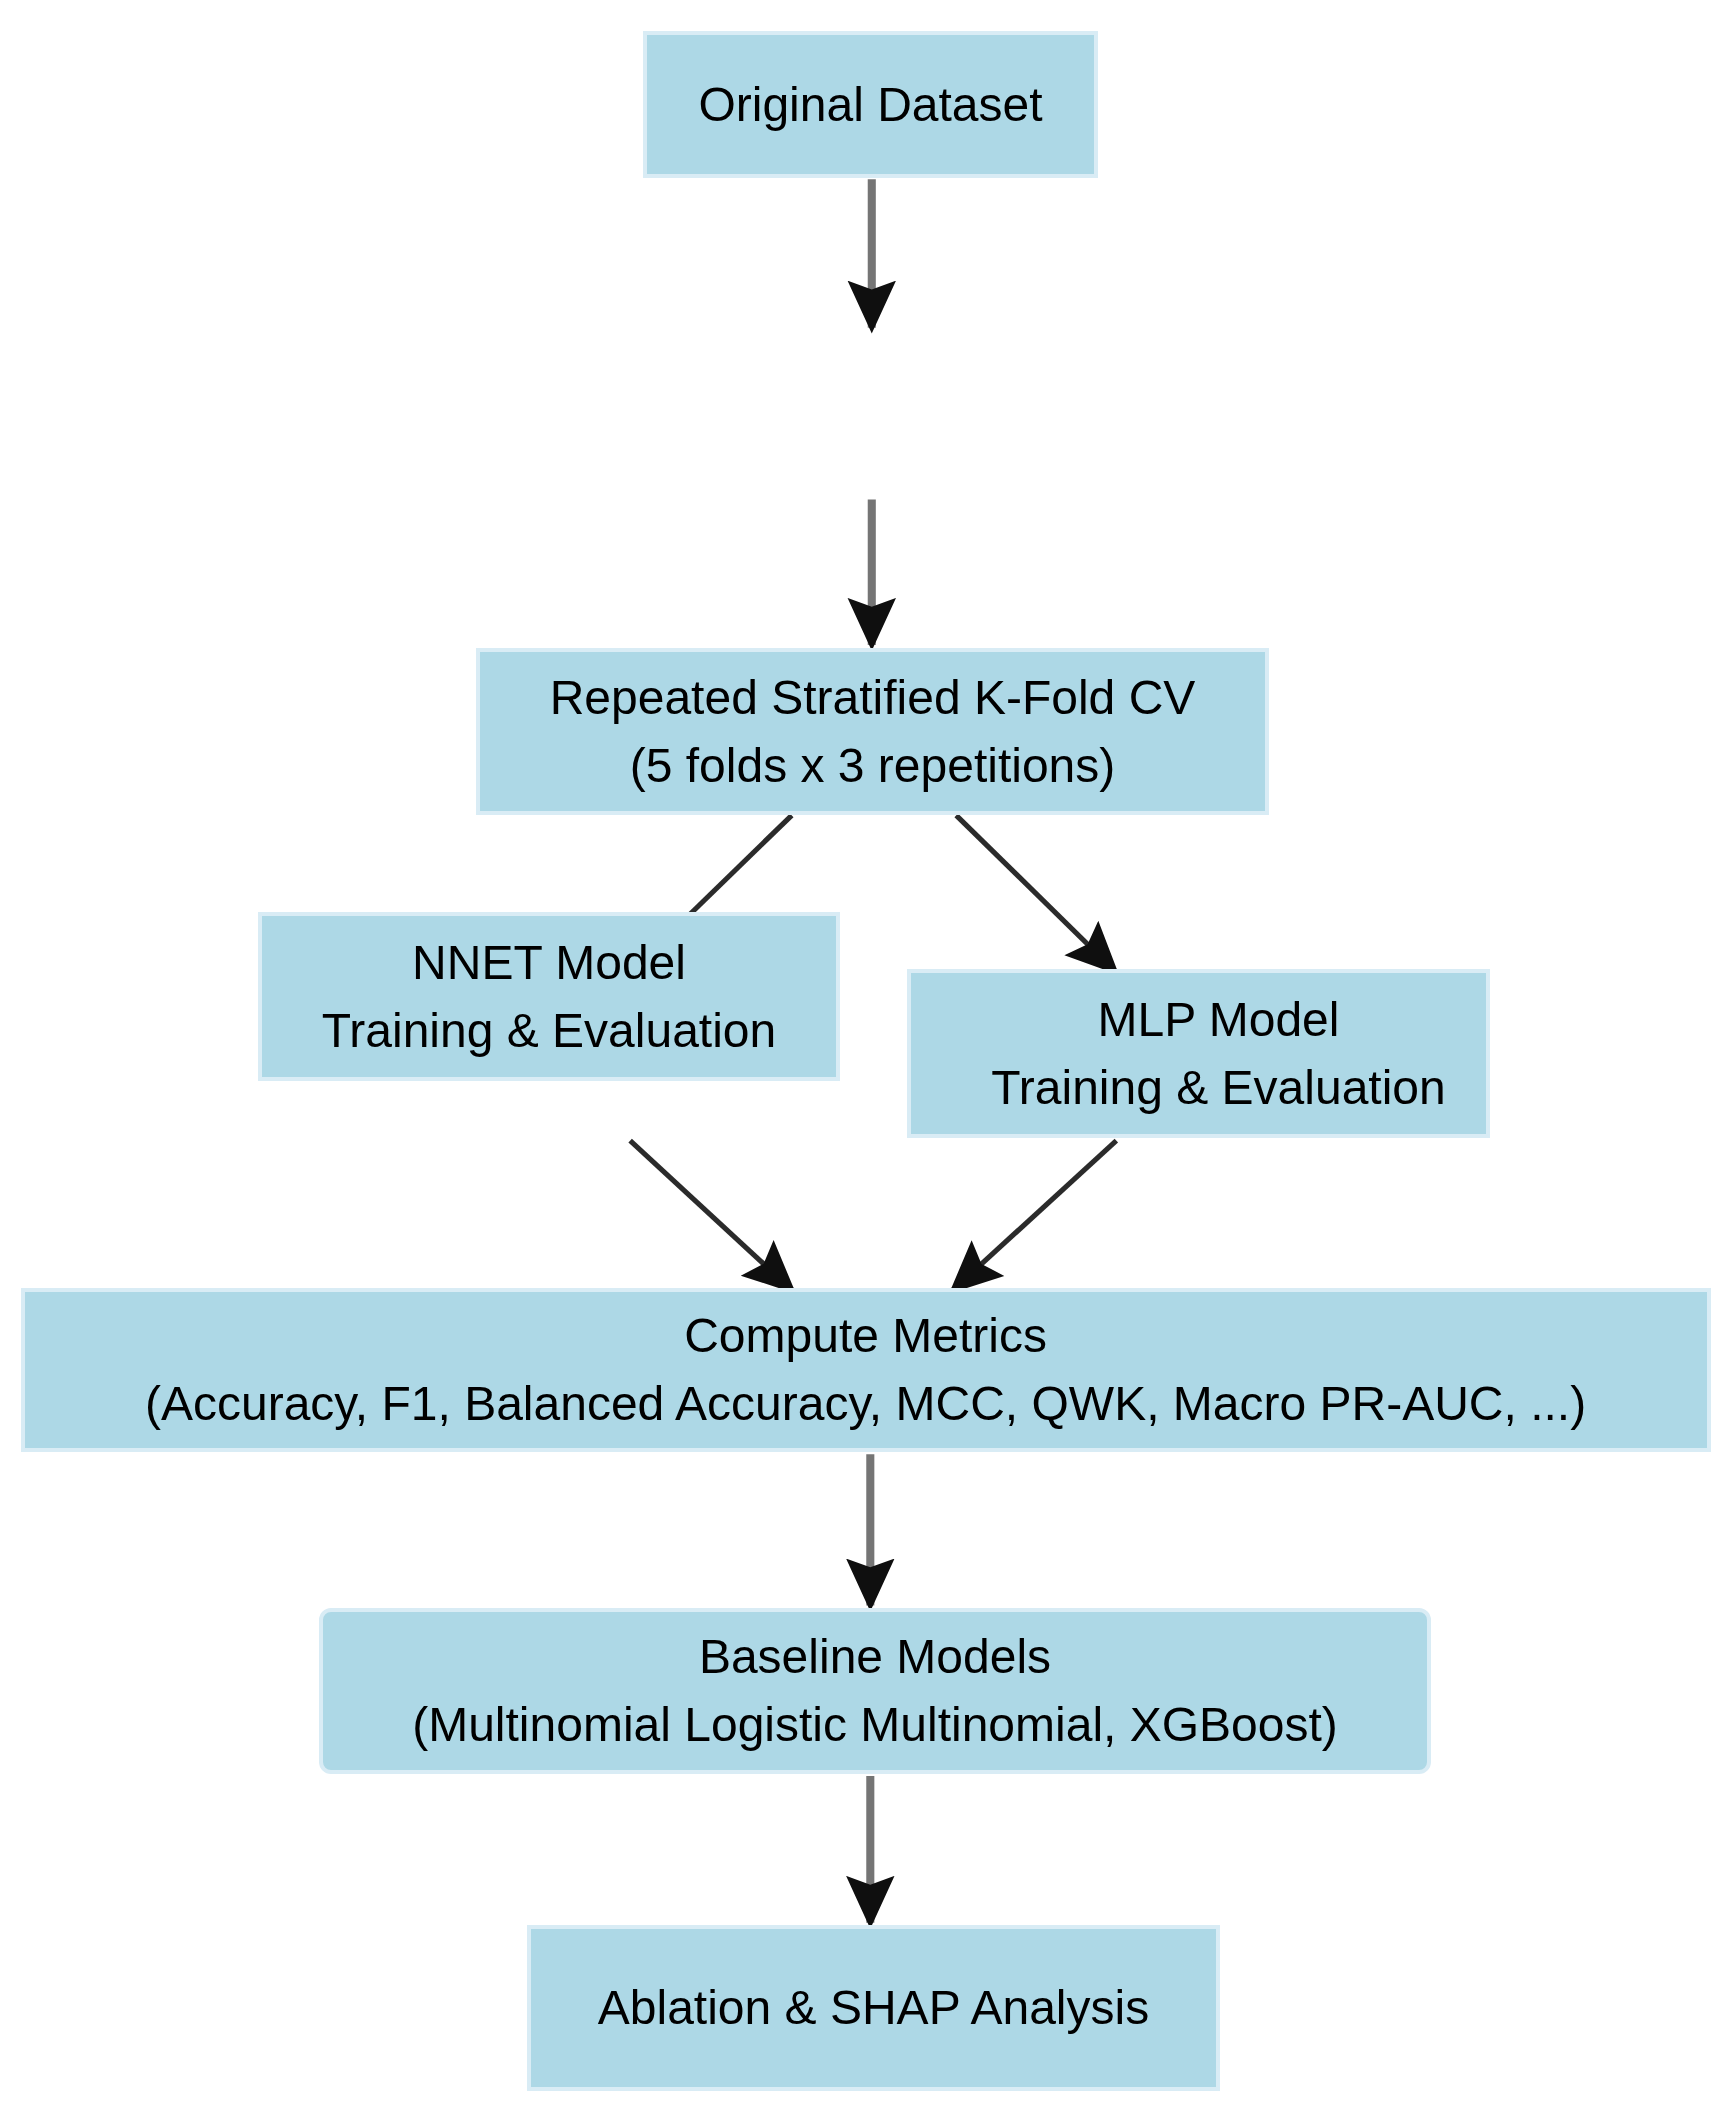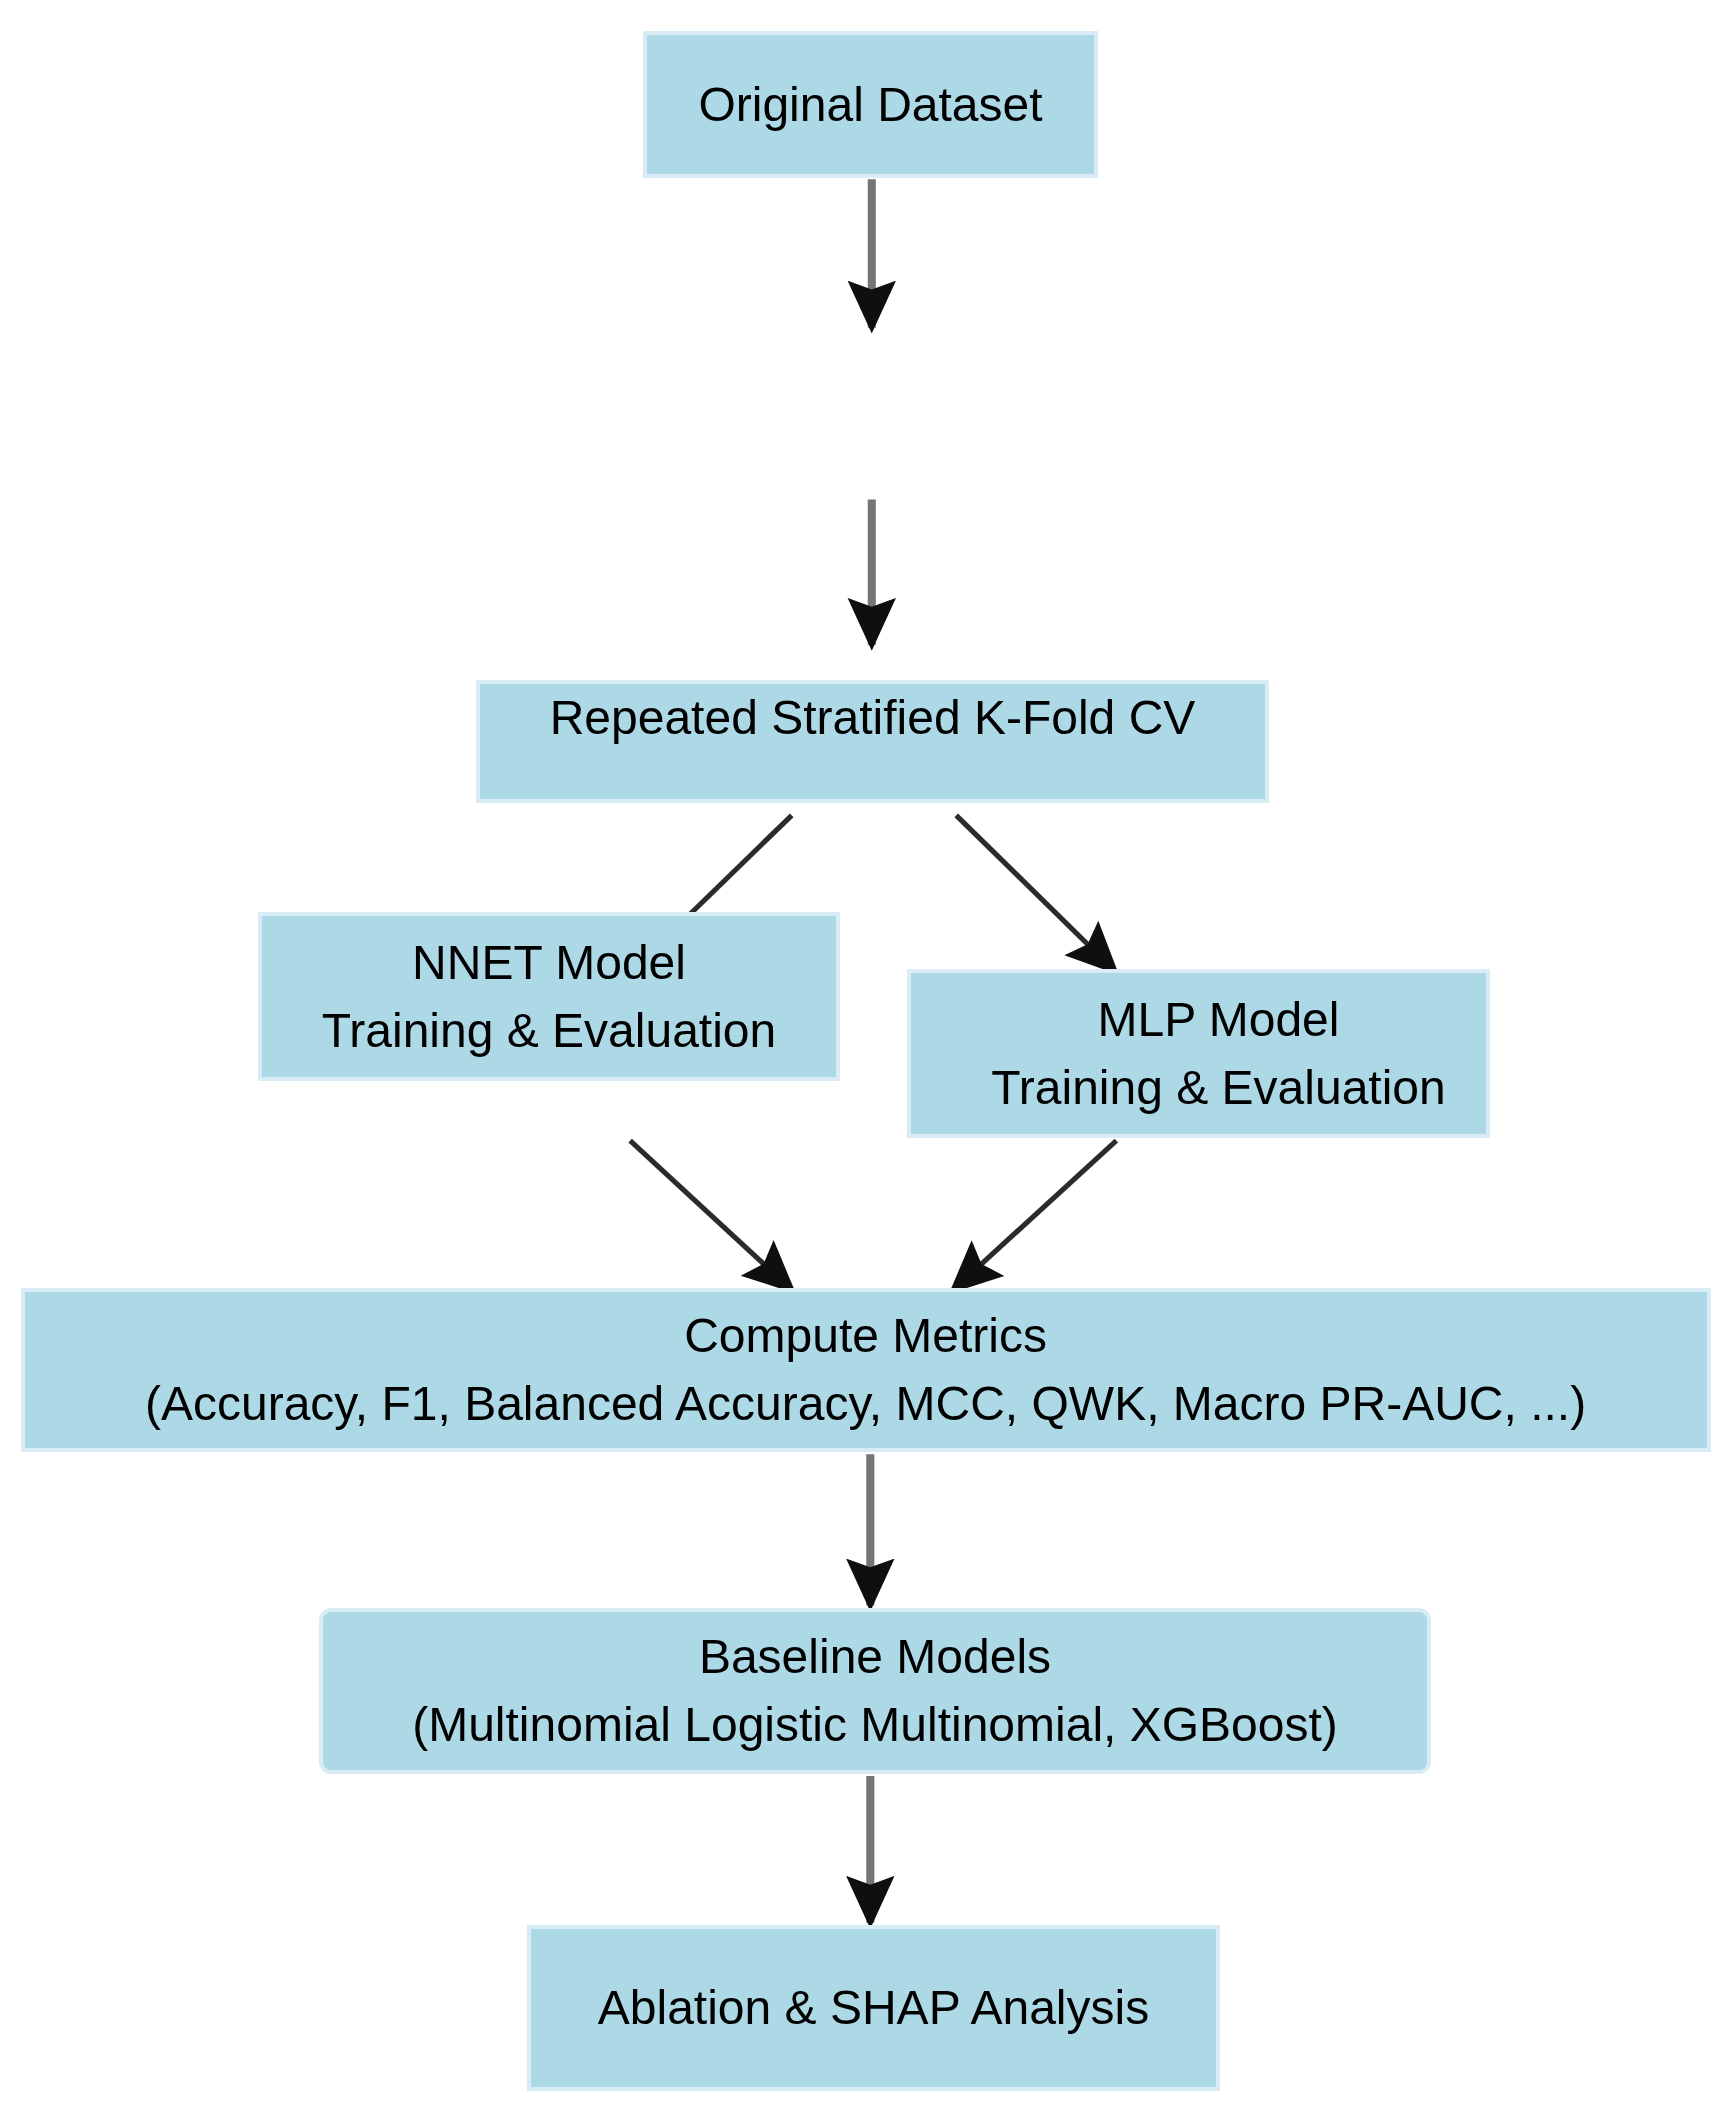--- a/index.html
+++ b/index.html
@@ -66,22 +66,23 @@
     <line class="edge-d" x1="1520" y1="1553" x2="1298" y2="1756" marker-end="url(#head)"></line>
     <line class="edge-v" x1="1185" y1="1980" x2="1185" y2="2186" marker-end="url(#head)"></line>
     <line class="edge-v" x1="1185" y1="2418" x2="1185" y2="2618" marker-end="url(#head)"></line>
   </svg>
 
   <div class="node" style="left:643px; top:31px; width:455px; height:147px;">
     <div class="line">Original Dataset</div>
   </div>
 
 
-  <div class="node" style="left:476px; top:680px; width:793px; height:123px;justify-content:space-between;">
+  <div class="node" style="left:476px; top:648px; width:793px; height:167px;">
     <div class="line">Repeated Stratified K-Fold CV</div>
+    <div class="line">(5 folds x 3 repetitions)</div>
   </div>
 
   <div class="node" style="left:258px; top:912px; width:582px; height:169px;">
     <div class="line">NNET Model</div>
     <div class="line">Training &amp; Evaluation</div>
   </div>
 
   <div class="node" style="left:907px; top:969px; width:583px; height:169px;padding-left:40px;">
     <div class="line">MLP Model</div>
     <div class="line">Training &amp; Evaluation</div>

